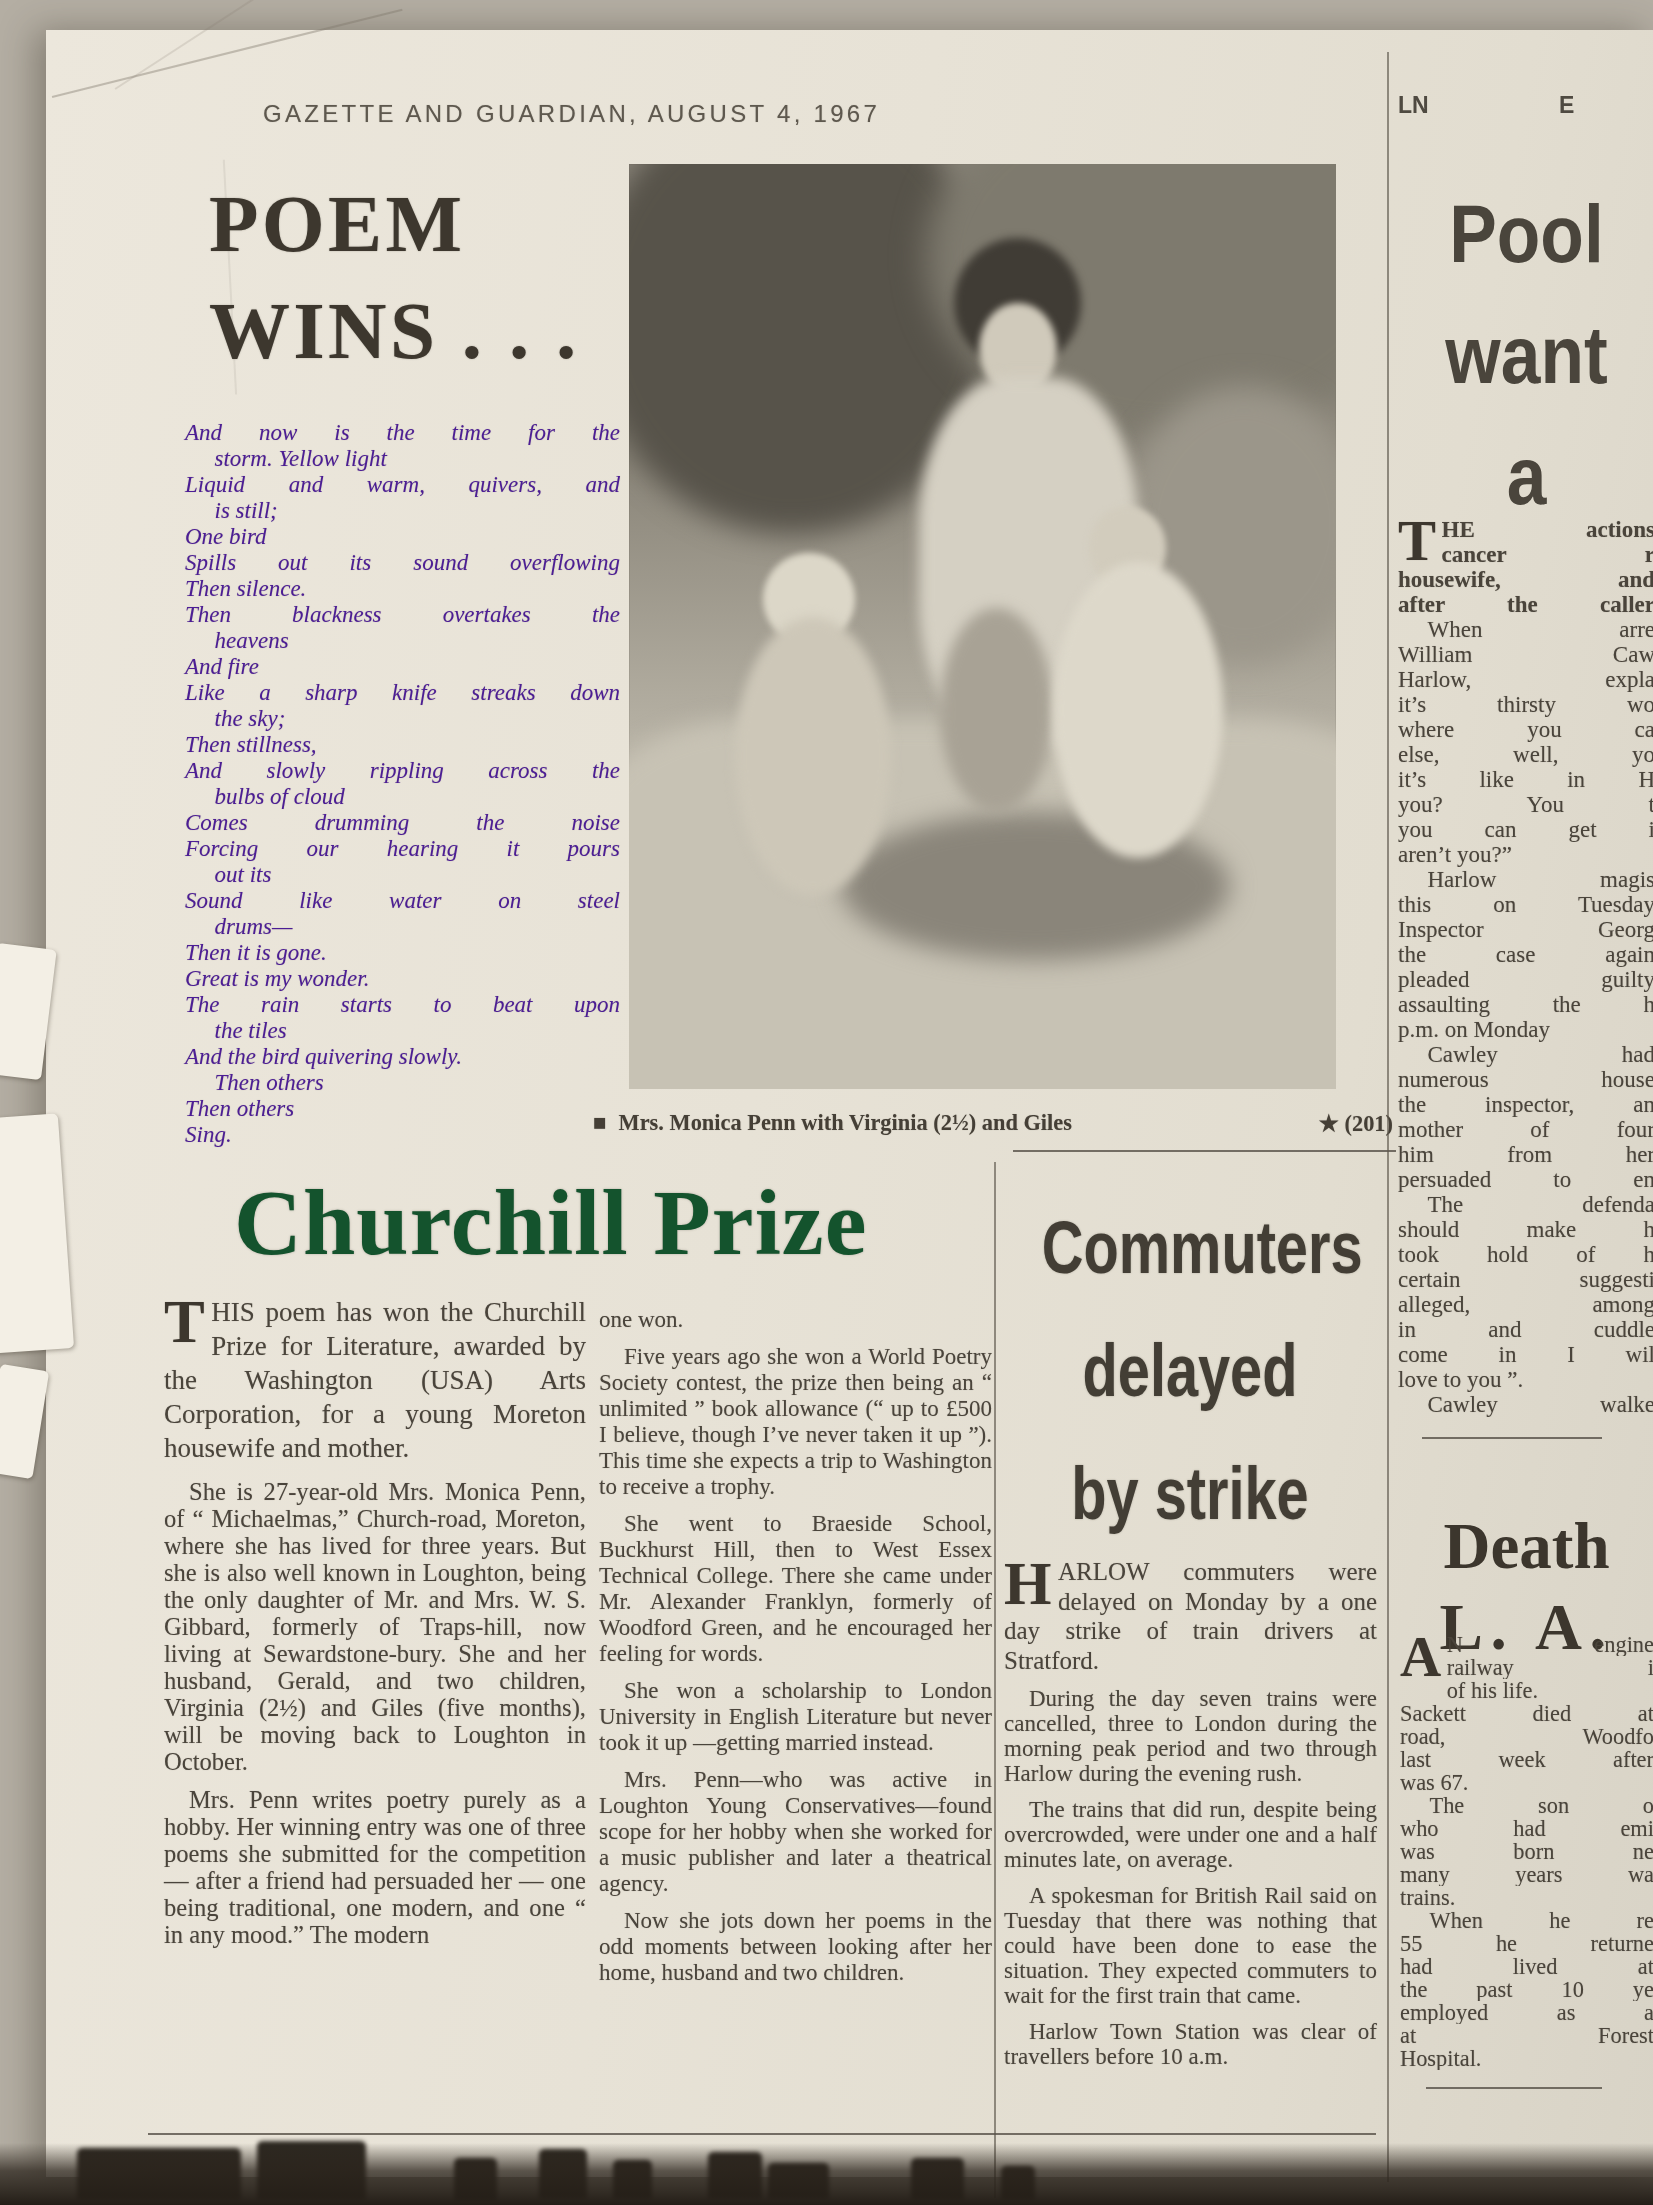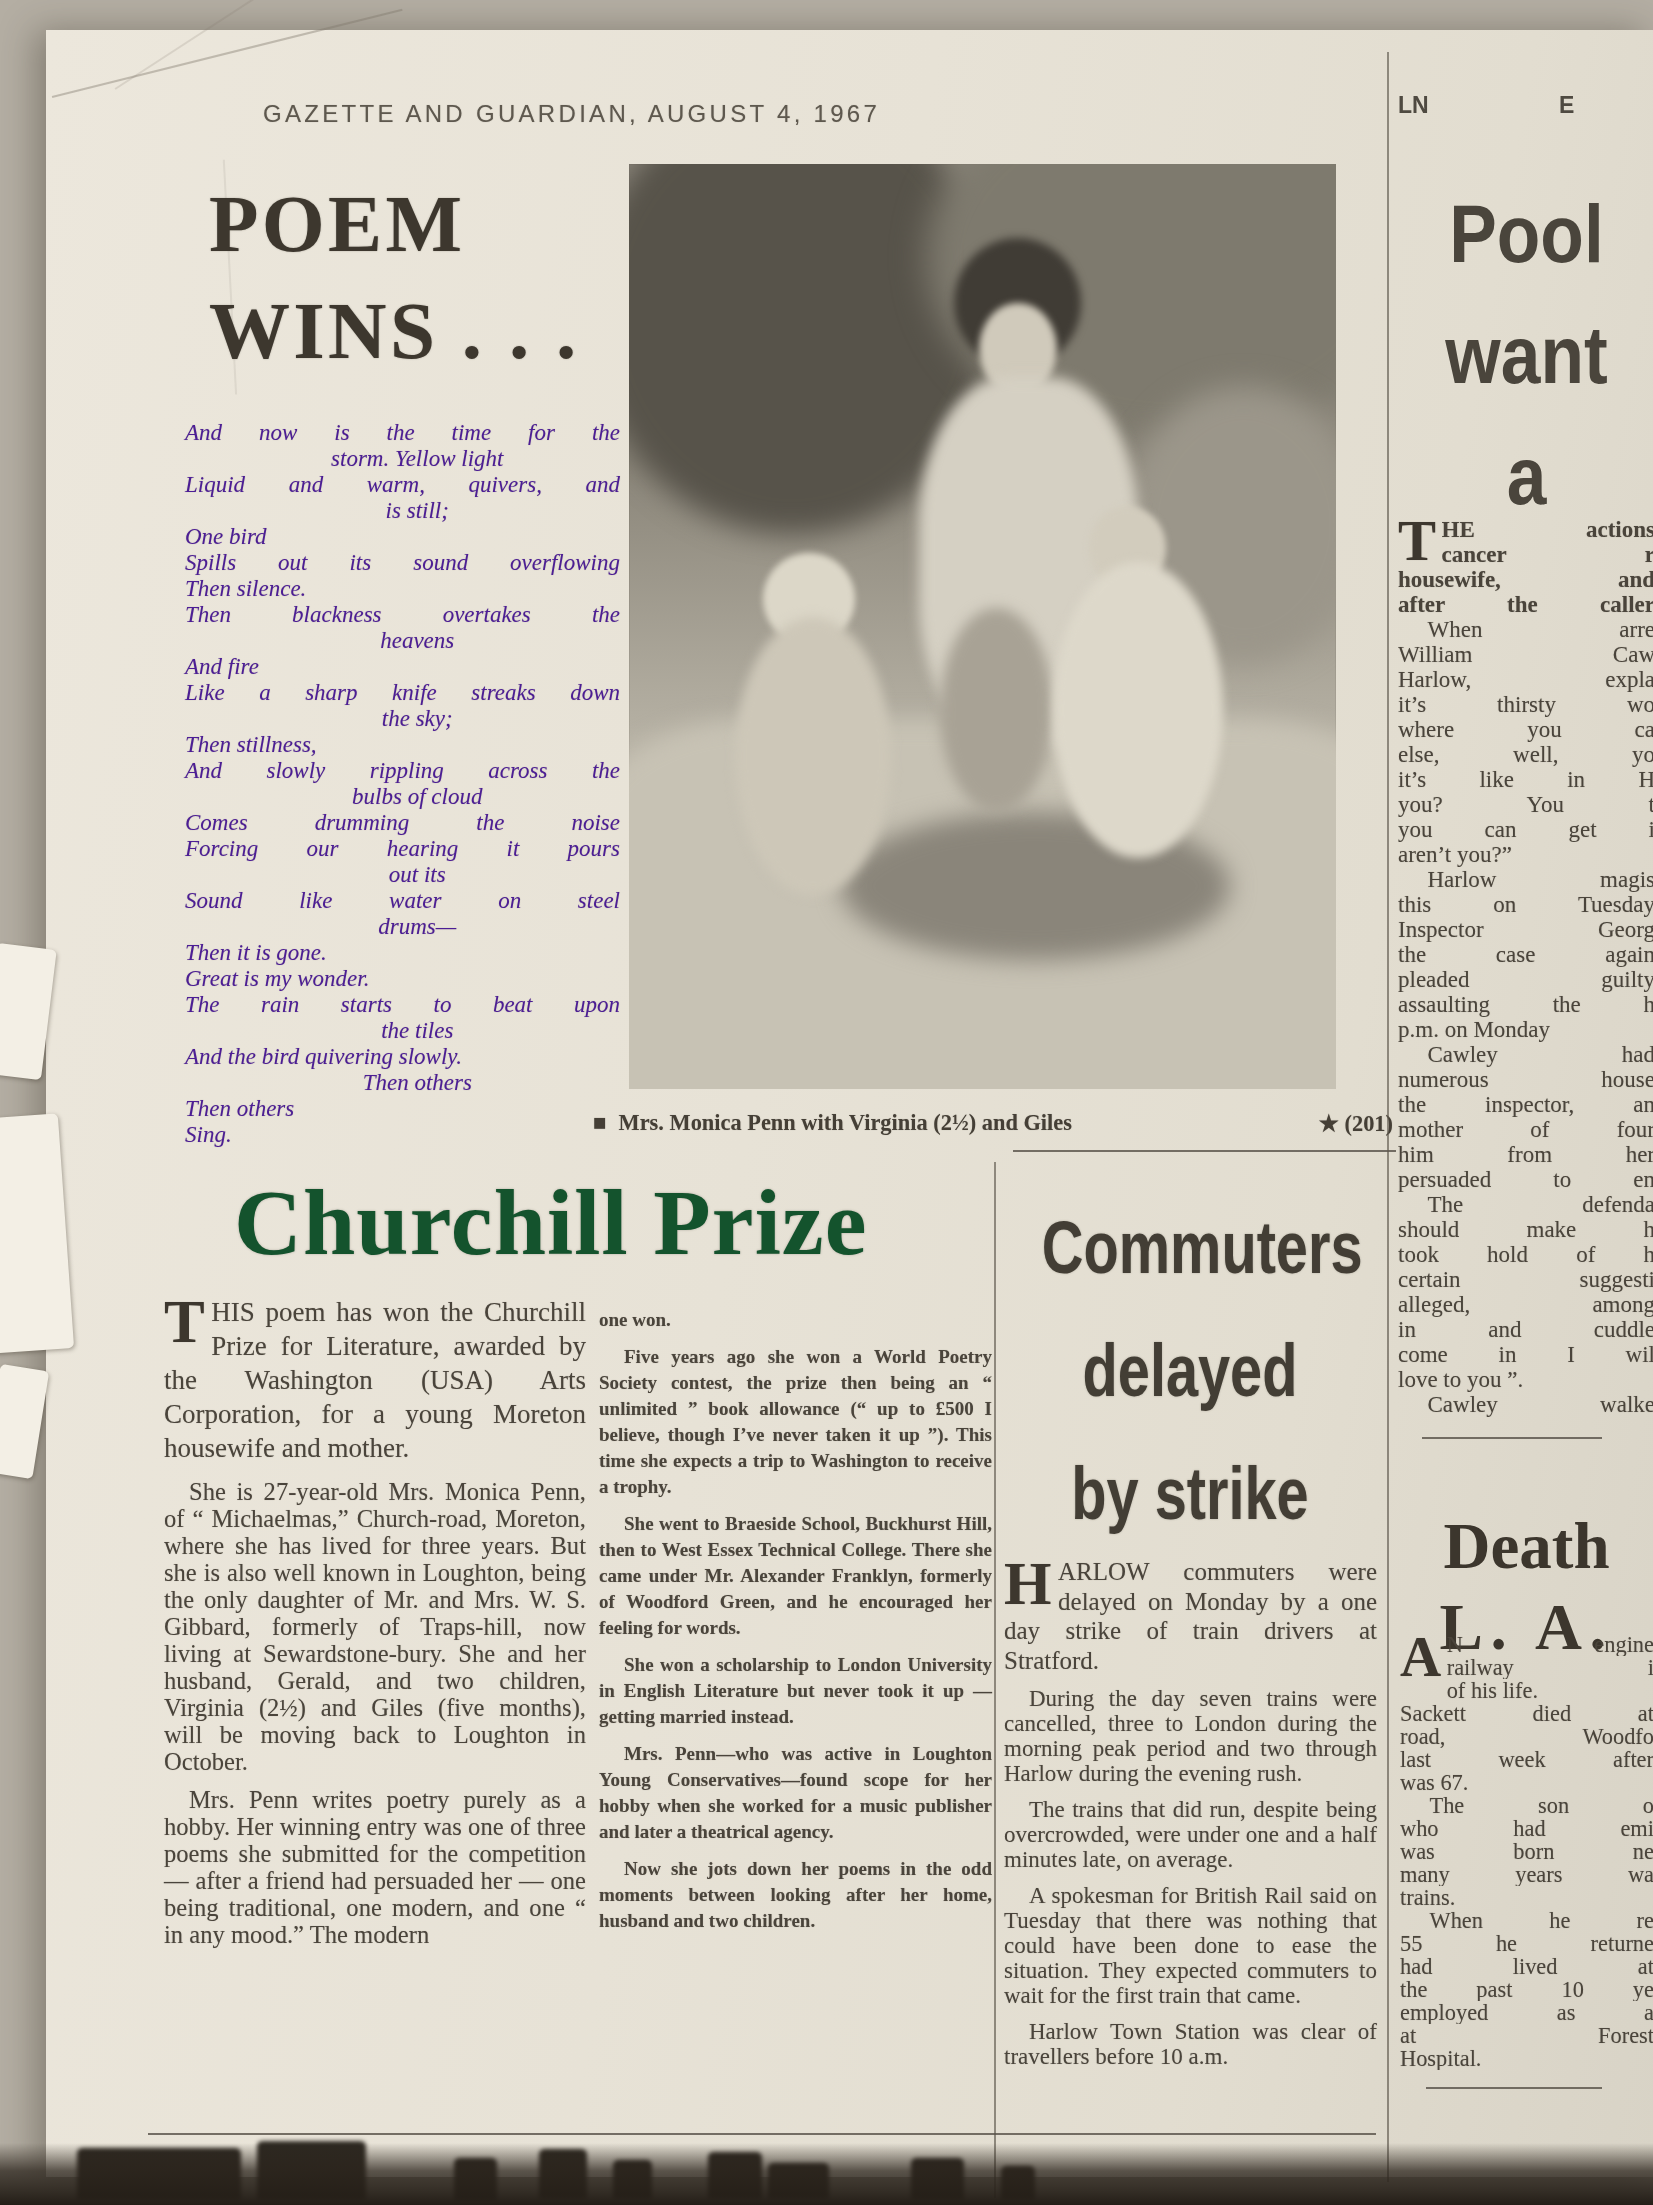--- a/index.html
+++ b/index.html
@@ -13,21 +13,21 @@
   .torn{background:#f3efe5;box-shadow:1.1px 1.6px 4.4px rgba(60,52,40,.4);border-radius:5.5px;}
 
   .masthead{left:230px;top:100px;font-family:Liberation Sans, sans-serif;font-size:24px;
             letter-spacing:3.3px;color:#5e584e;white-space:nowrap;margin-left:33px;}
   .corner-mark{font-family:"Liberation Sans",sans-serif;font-weight:bold;font-size:23px;color:#4f4a41;}
 
   .poem-head{left:209px;top:171px;width:383px;font-weight:bold;font-size:81px;line-height:107px;
              letter-spacing:3.3px;color:#3d372e;text-shadow:0 0 1.6px rgba(61,55,46,.4);}
   .poem{left:185px;top:420px;width:435px;font-style:italic;font-size:23px;line-height:26px;color:#4c1d95;}
   .pl{white-space:normal;}
-  .ind{padding-left:29.5px;text-align:center;}
+  .ind{padding-left:29.5px;}
   .jl{text-align:justify;text-align-last:justify;}
 
   .photo{left:629px;top:164px;width:707px;height:925px;overflow:hidden;
          background:linear-gradient(180deg,#8f8a7f 0%,#87example 0%,#8a8579 30%,#b3ae a1 0%);
          background:linear-gradient(180deg,#8f8a7f 0%,#8a8579 32%,#b6b1a4 62%,#c4bfb1 100%);
          box-shadow:0 0 0 0.5px rgba(90,84,74,.25) inset;}
   .ph{position:absolute;border-radius:50%;}
 
   .caption{left:593px;top:1110px;width:800px;display:flex;justify-content:space-between;
            font-weight:bold;font-size:22.4px;color:#453f36;}
@@ -36,21 +36,21 @@
   .vrule{background:#5f594f;width:1.6px;opacity:.65;}
   .rule{background:#565047;height:2.2px;opacity:.8;}
 
   .ch-head{left:234px;top:1168px;width:711px;font-weight:bold;font-size:94px;color:#14532d;
            letter-spacing:1.1px;white-space:nowrap;text-shadow:0 0 2.2px rgba(57,52,43,.35);}
   .col{text-align:justify;}
   .col p{margin:0 0 11px 0;text-indent:25px;}
   .col p.lead{text-indent:0;}
   .col1{left:164px;top:1295px;width:422px;font-size:24.6px;line-height:27px;}
   .col1 .lead{font-size:27px;line-height:34px;margin-bottom:13px;}
-  .col2{left:599px;top:1307px;width:393px;font-size:19px;line-height:26px;font-weight:bold;}
+  .col2{left:599px;top:1307px;width:393px;font-size:23px;line-height:26px;}
   .dc{float:left;font-weight:bold;font-size:61px;line-height:49px;padding:2.2px 6.6px 0 0;color:#3d372e;}
 
   .com-head{left:1000px;top:1186px;width:380px;text-align:center;
             font-family:"Liberation Sans",sans-serif;font-weight:bold;font-size:74px;
             line-height:123px;color:#433e35;text-shadow:0 0 2.2px rgba(67,62,53,.35);}
   .com-head div{transform:scaleX(.78);transform-origin:center;white-space:nowrap;}
   .com-col{left:1004px;top:1557px;width:373px;font-size:23px;line-height:25px;}
   .com-col .lead{font-size:25px;line-height:29.5px;}
 
   .rcol-head{left:1398px;top:174px;width:257px;text-align:center;

